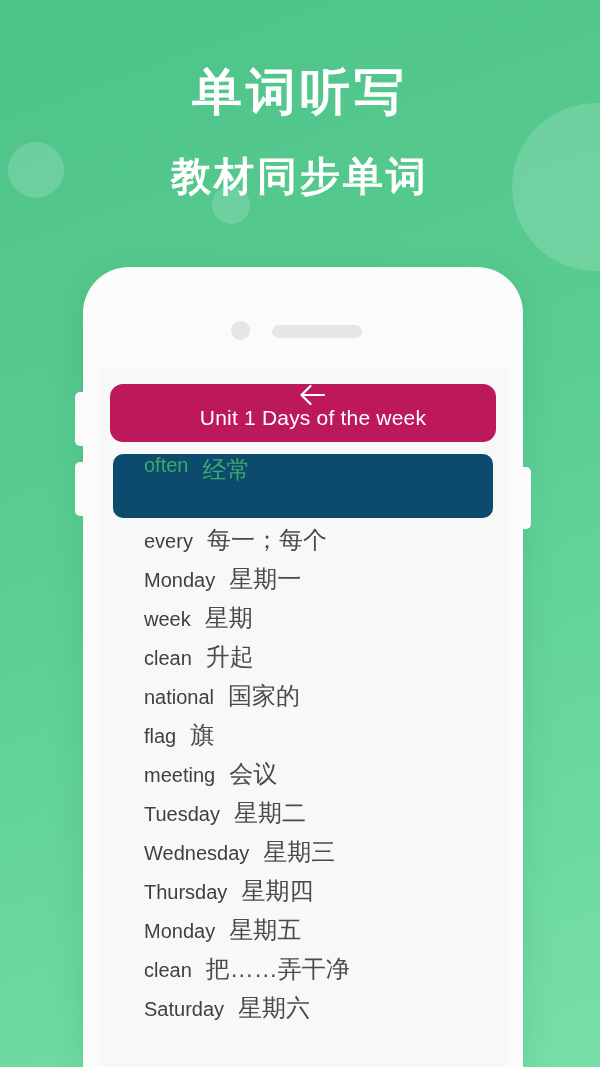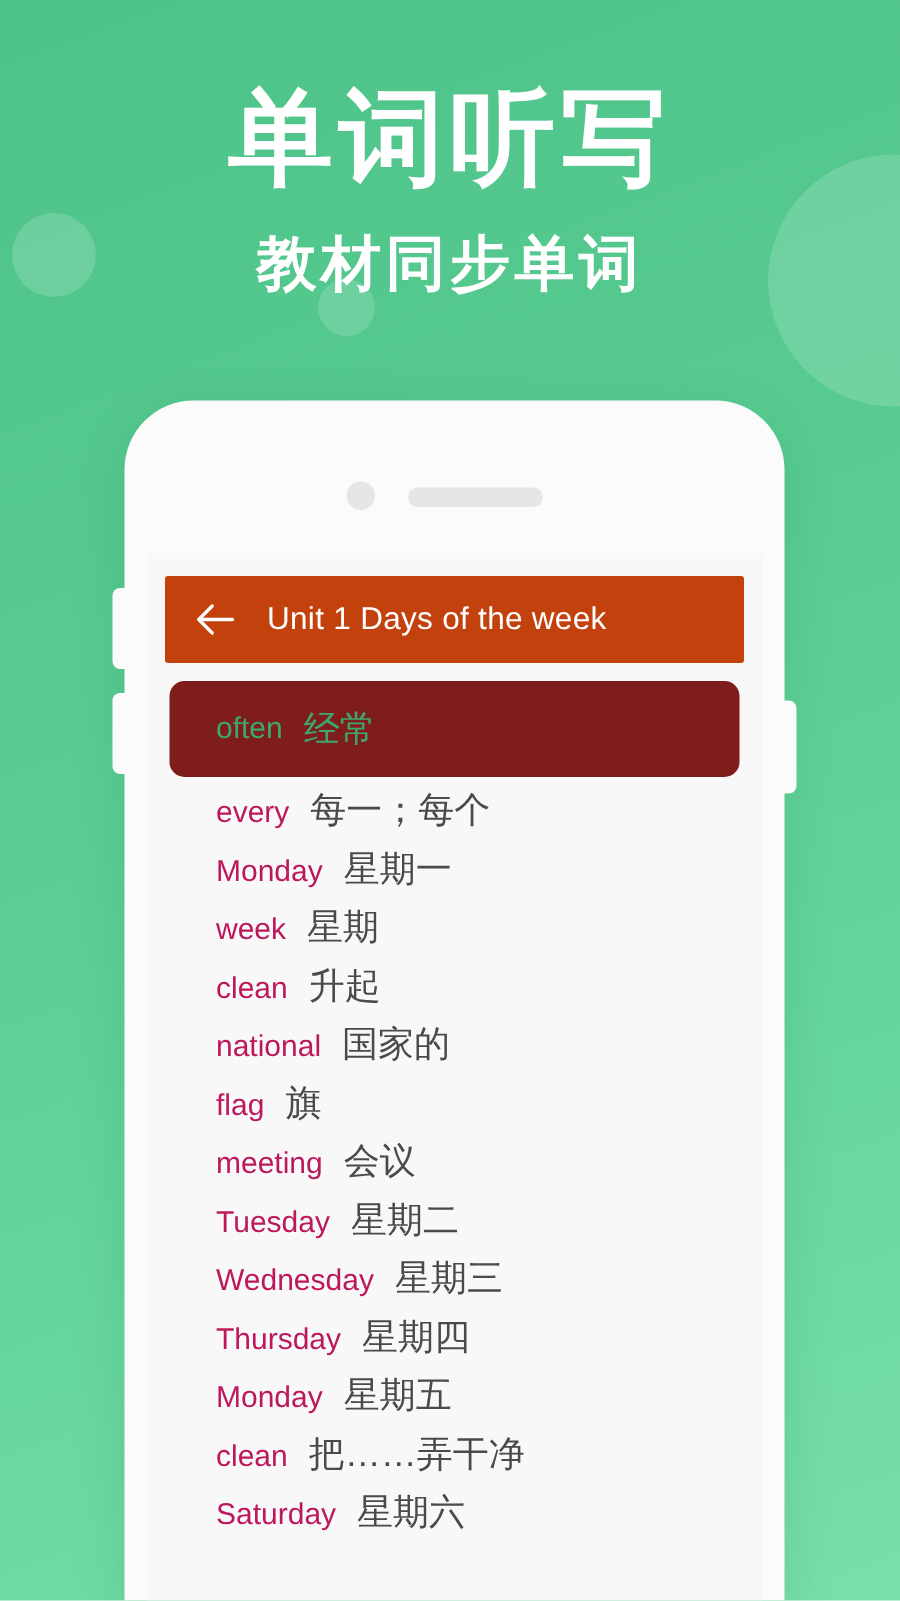--- a/index.html
+++ b/index.html
@@ -38,21 +38,21 @@
     left: 0;
     top: 0;
     width: 600px;
     text-align: center;
     z-index: 4;
   }
   .hero-title {
     margin: 0;
     padding-top: 52px;
     color: #ffffff;
-    font-size: 70px;
+    font-size: 50px;
     line-height: 80px;
     font-weight: bold;
     letter-spacing: 4px;
   }
   .hero-subtitle {
     margin: 10px;
     padding-top: 10px;
     color: #ffffff;
     font-size: 40px;
     line-height: 48px;
@@ -110,24 +110,25 @@
     background: #f8f8f9;
     overflow: hidden;
   }
 
   .app-header {
     position: absolute;
     left: 12px;
     top: 15px;
     width: 386px;
     height: 58px;
-    background: #c2410c;
-    border-radius: 2px;
+    background: #be185d;
+    border-radius: 13px;
     display: flex;
     align-items: center;
+    flex-direction: column;
   }
   .back-icon {
     margin-left: 20px;
     width: 28px;
     height: 22px;
     flex: none;
   }
   .header-title {
     margin-left: 20px;
     color: #ffffff;
@@ -146,38 +147,38 @@
   }
 
   .word-row {
     display: flex;
     align-items: baseline;
     height: 39px;
     padding-left: 46px;
     box-sizing: border-box;
   }
   .word-row .en {
-    color: #be185d;
+    color: #404040;
     font-size: 20px;
     white-space: nowrap;
   }
   .word-row .cn {
     color: #4a4a4a;
     font-size: 24px;
     margin-left: 14px;
     white-space: nowrap;
   }
 
   .word-row.active {
     margin: 0 15px 6px 15px;
     padding-left: 31px;
     width: 380px;
     height: 64px;
-    align-items: center;
-    background: #7f1d1d;
+    align-items: flex-start;
+    background: #0c4a6e;
     border-radius: 10px;
     box-sizing: border-box;
   }
   .word-row.active .en { color: #3da86d; }
   .word-row.active .cn { color: #3da86d; }
 </style>
 </head>
 <body>
 
 <div id="app">

